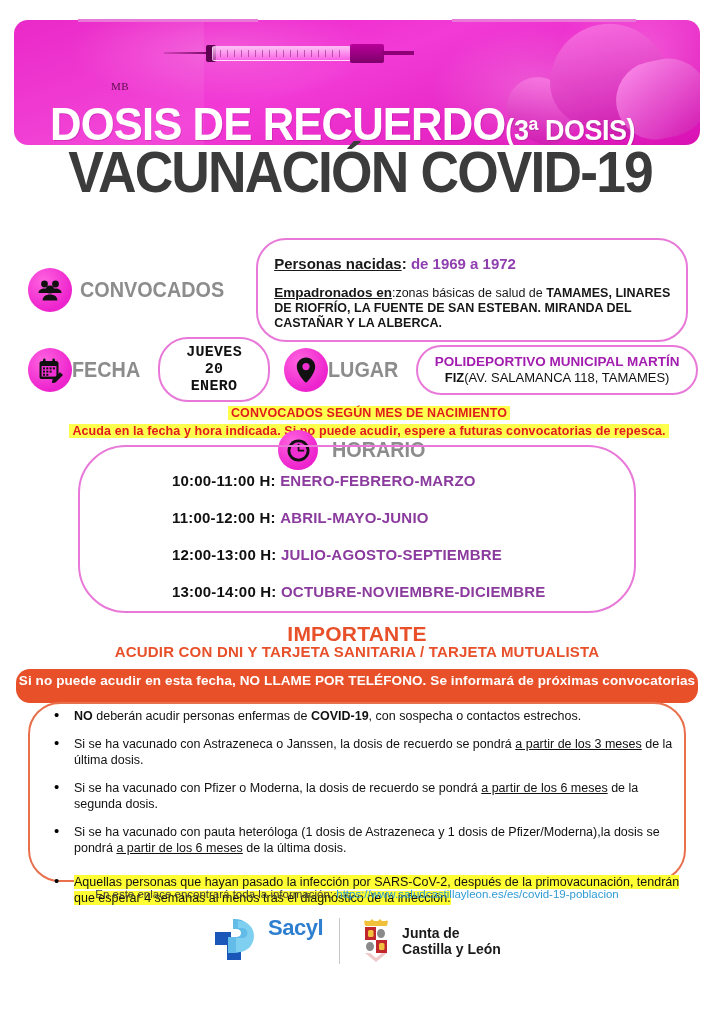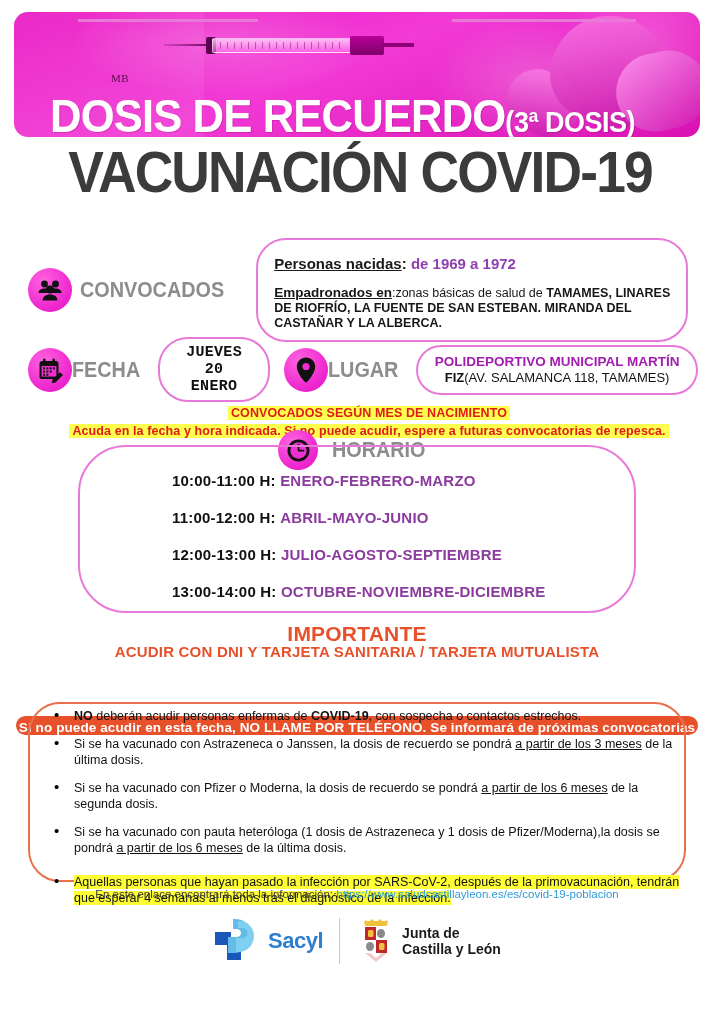--- a/index.html
+++ b/index.html
@@ -6,21 +6,21 @@
   html, body {
     width: 714px; height: 1011px;
     background: #ffffff;
     font-family: "Liberation Sans", sans-serif;
     overflow: hidden;
   }
   .poster { position: relative; width: 714px; height: 1011px; background:#fff; }
 
   
   .hero {
-    position: absolute; left: 14px; top: 12px; width: 686px; height: 125px;
+    position: absolute; left: 14px; top: 20px; width: 686px; height: 125px;
     background: #ef2fd1;
     background-image:
       radial-gradient(ellipse 150px 90px at 76% 55%, rgba(255,255,255,.22), rgba(255,255,255,0) 70%),
       radial-gradient(ellipse 120px 120px at 92% 30%, rgba(255,140,230,.45), rgba(255,255,255,0) 72%),
       radial-gradient(ellipse 200px 70px at 30% 25%, rgba(255,200,245,.28), rgba(255,255,255,0) 75%),
       linear-gradient(160deg,#e919c4 0%, #f23ad6 45%, #d911b4 100%);
     border-radius: 14px;
     overflow: hidden;
   }
   .syringe { position:absolute; left:150px; top:22px; width:250px; height:22px; }
@@ -133,25 +133,24 @@
                   font-family:"Liberation Sans Narrow","Liberation Sans",sans-serif; letter-spacing:.2px; }
 
   
   .imp-title { position:absolute; left:0; top:622px; width:714px; text-align:center;
     color:#e8502a; font-size:21px; font-weight:700; letter-spacing:.2px;
     font-family:"Liberation Sans Narrow","Liberation Sans",sans-serif; }
   .imp-sub { position:absolute; left:0; top:643px; width:714px; text-align:center;
     color:#e8502a; font-size:15px; font-weight:700; letter-spacing:.2px;
     font-family:"Liberation Sans Narrow","Liberation Sans",sans-serif; }
   .imp-banner {
-    position:absolute; left:16px; top:669px; width:682px; height:19px;
+    position:absolute; left:16px; top:669px; width:682px; height:34px;
     background:#e8502a; border-radius:14px; color:#fff; text-align:center;
     font-size:13.5px; font-weight:700; line-height:23px; letter-spacing:.1px;
     font-family:"Liberation Sans Narrow","Liberation Sans",sans-serif;
-    margin-top:47px;
   }
 
   
   .bullet-box {
     position:absolute; left:28px; top:702px; width:658px; height:180px;
     border:2px solid #e8704d; border-radius:32px;
   }
   .bullets { position:absolute; left:44px; top:708px; width:636px; }
   .bullet { position:relative; padding-left:30px; margin-bottom:12px;
             font-size:12.5px; line-height:16px; color:#111;
@@ -160,21 +159,21 @@
   .bullet b { font-weight:700; }
   .bullet .u { text-decoration:underline; }
   .bullet.hl { margin-top:18px; }
   .bullet.hl .hlt { background:#ffff33; }
 
   
   .foot-link { position:absolute; left:0; top:888px; width:714px; text-align:center; font-size:11.5px; color:#3b3b3b;
                font-family:"Liberation Sans Narrow","Liberation Sans",sans-serif; }
   .foot-link .url { color:#2f9bd4;margin-top:12px; }
   .logos { position:absolute; left:0; top:915px; width:714px; display:flex; justify-content:center; align-items:center; gap:16px; }
-  .sacyl { display:flex; align-items:center; gap:1px; }
+  .sacyl { display:flex; gap:1px; }
   .sacyl-text { color:#2f7fd0; font-size:22px; font-weight:700; font-family:"Liberation Sans",sans-serif; letter-spacing:-.5px; }
   .divider { width:1px; height:46px; background:#c8c8c8; }
   .jcyl { display:flex; align-items:center; gap:6px; }
   .jcyl-text { font-size:14px; font-weight:700; line-height:16px; color:#1a1a1a; font-family:"Liberation Sans",sans-serif; }
 </style>
 </head>
 <body>
 
 <div class="poster">
 

